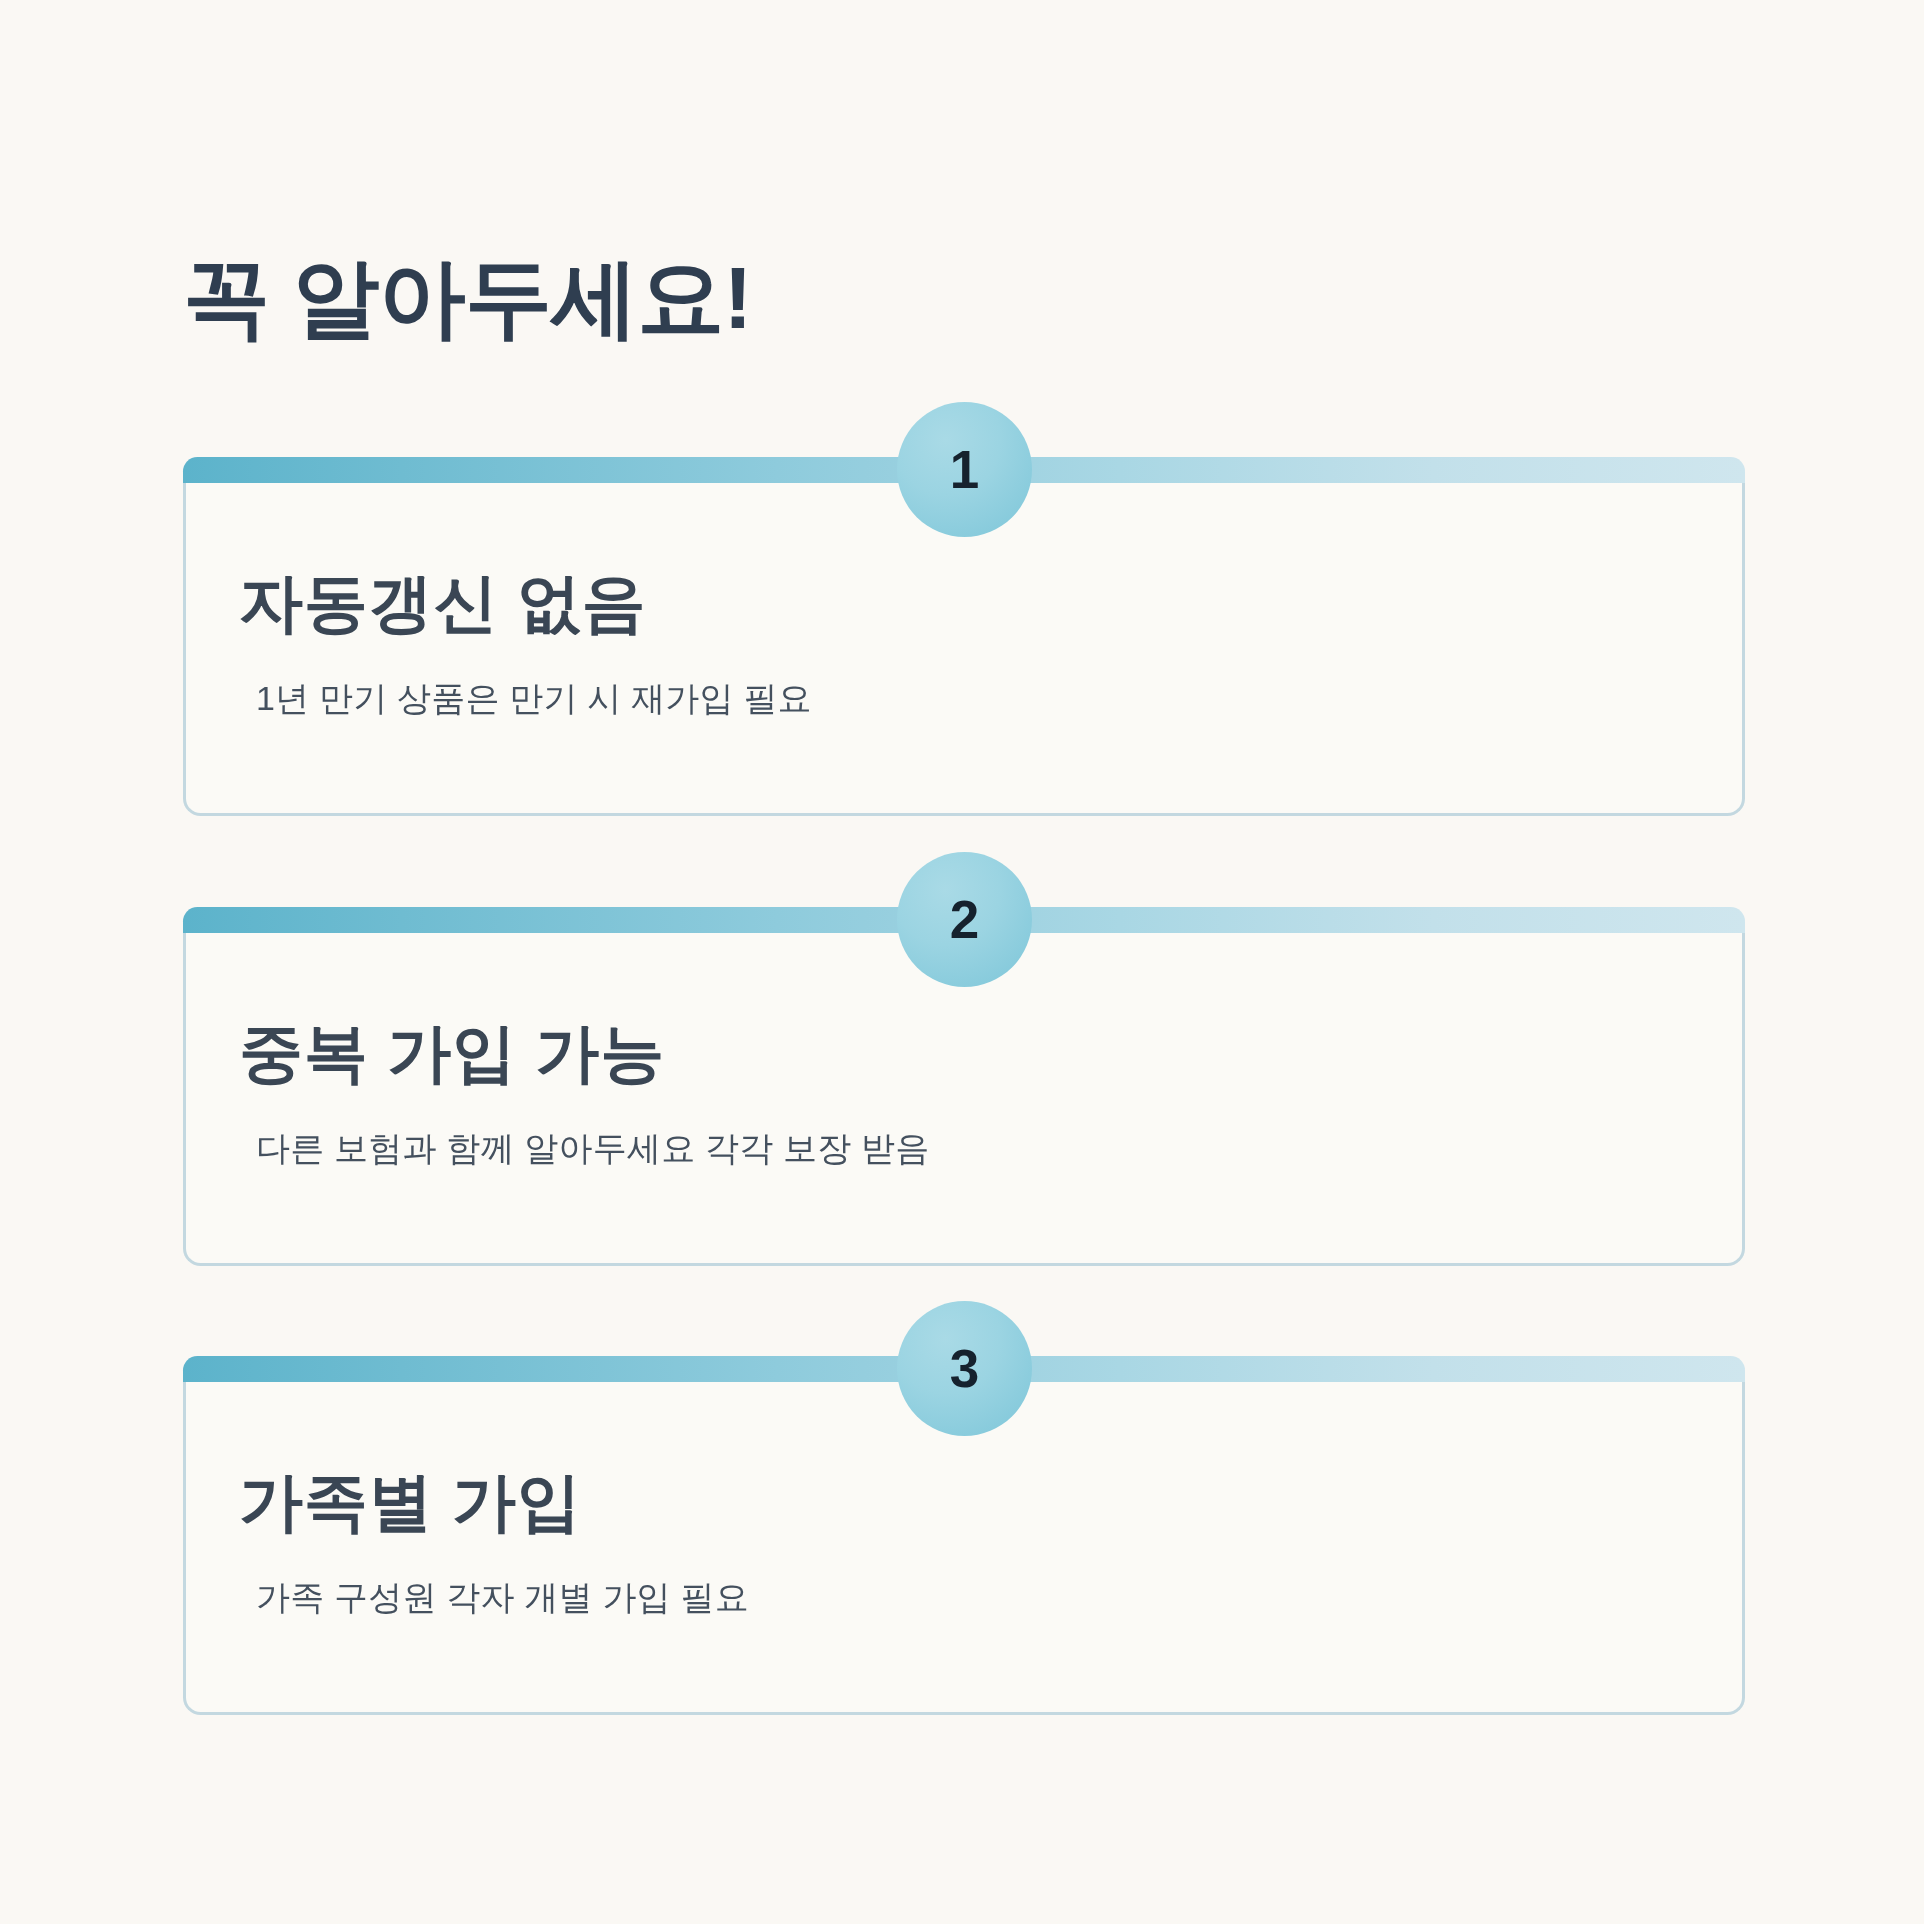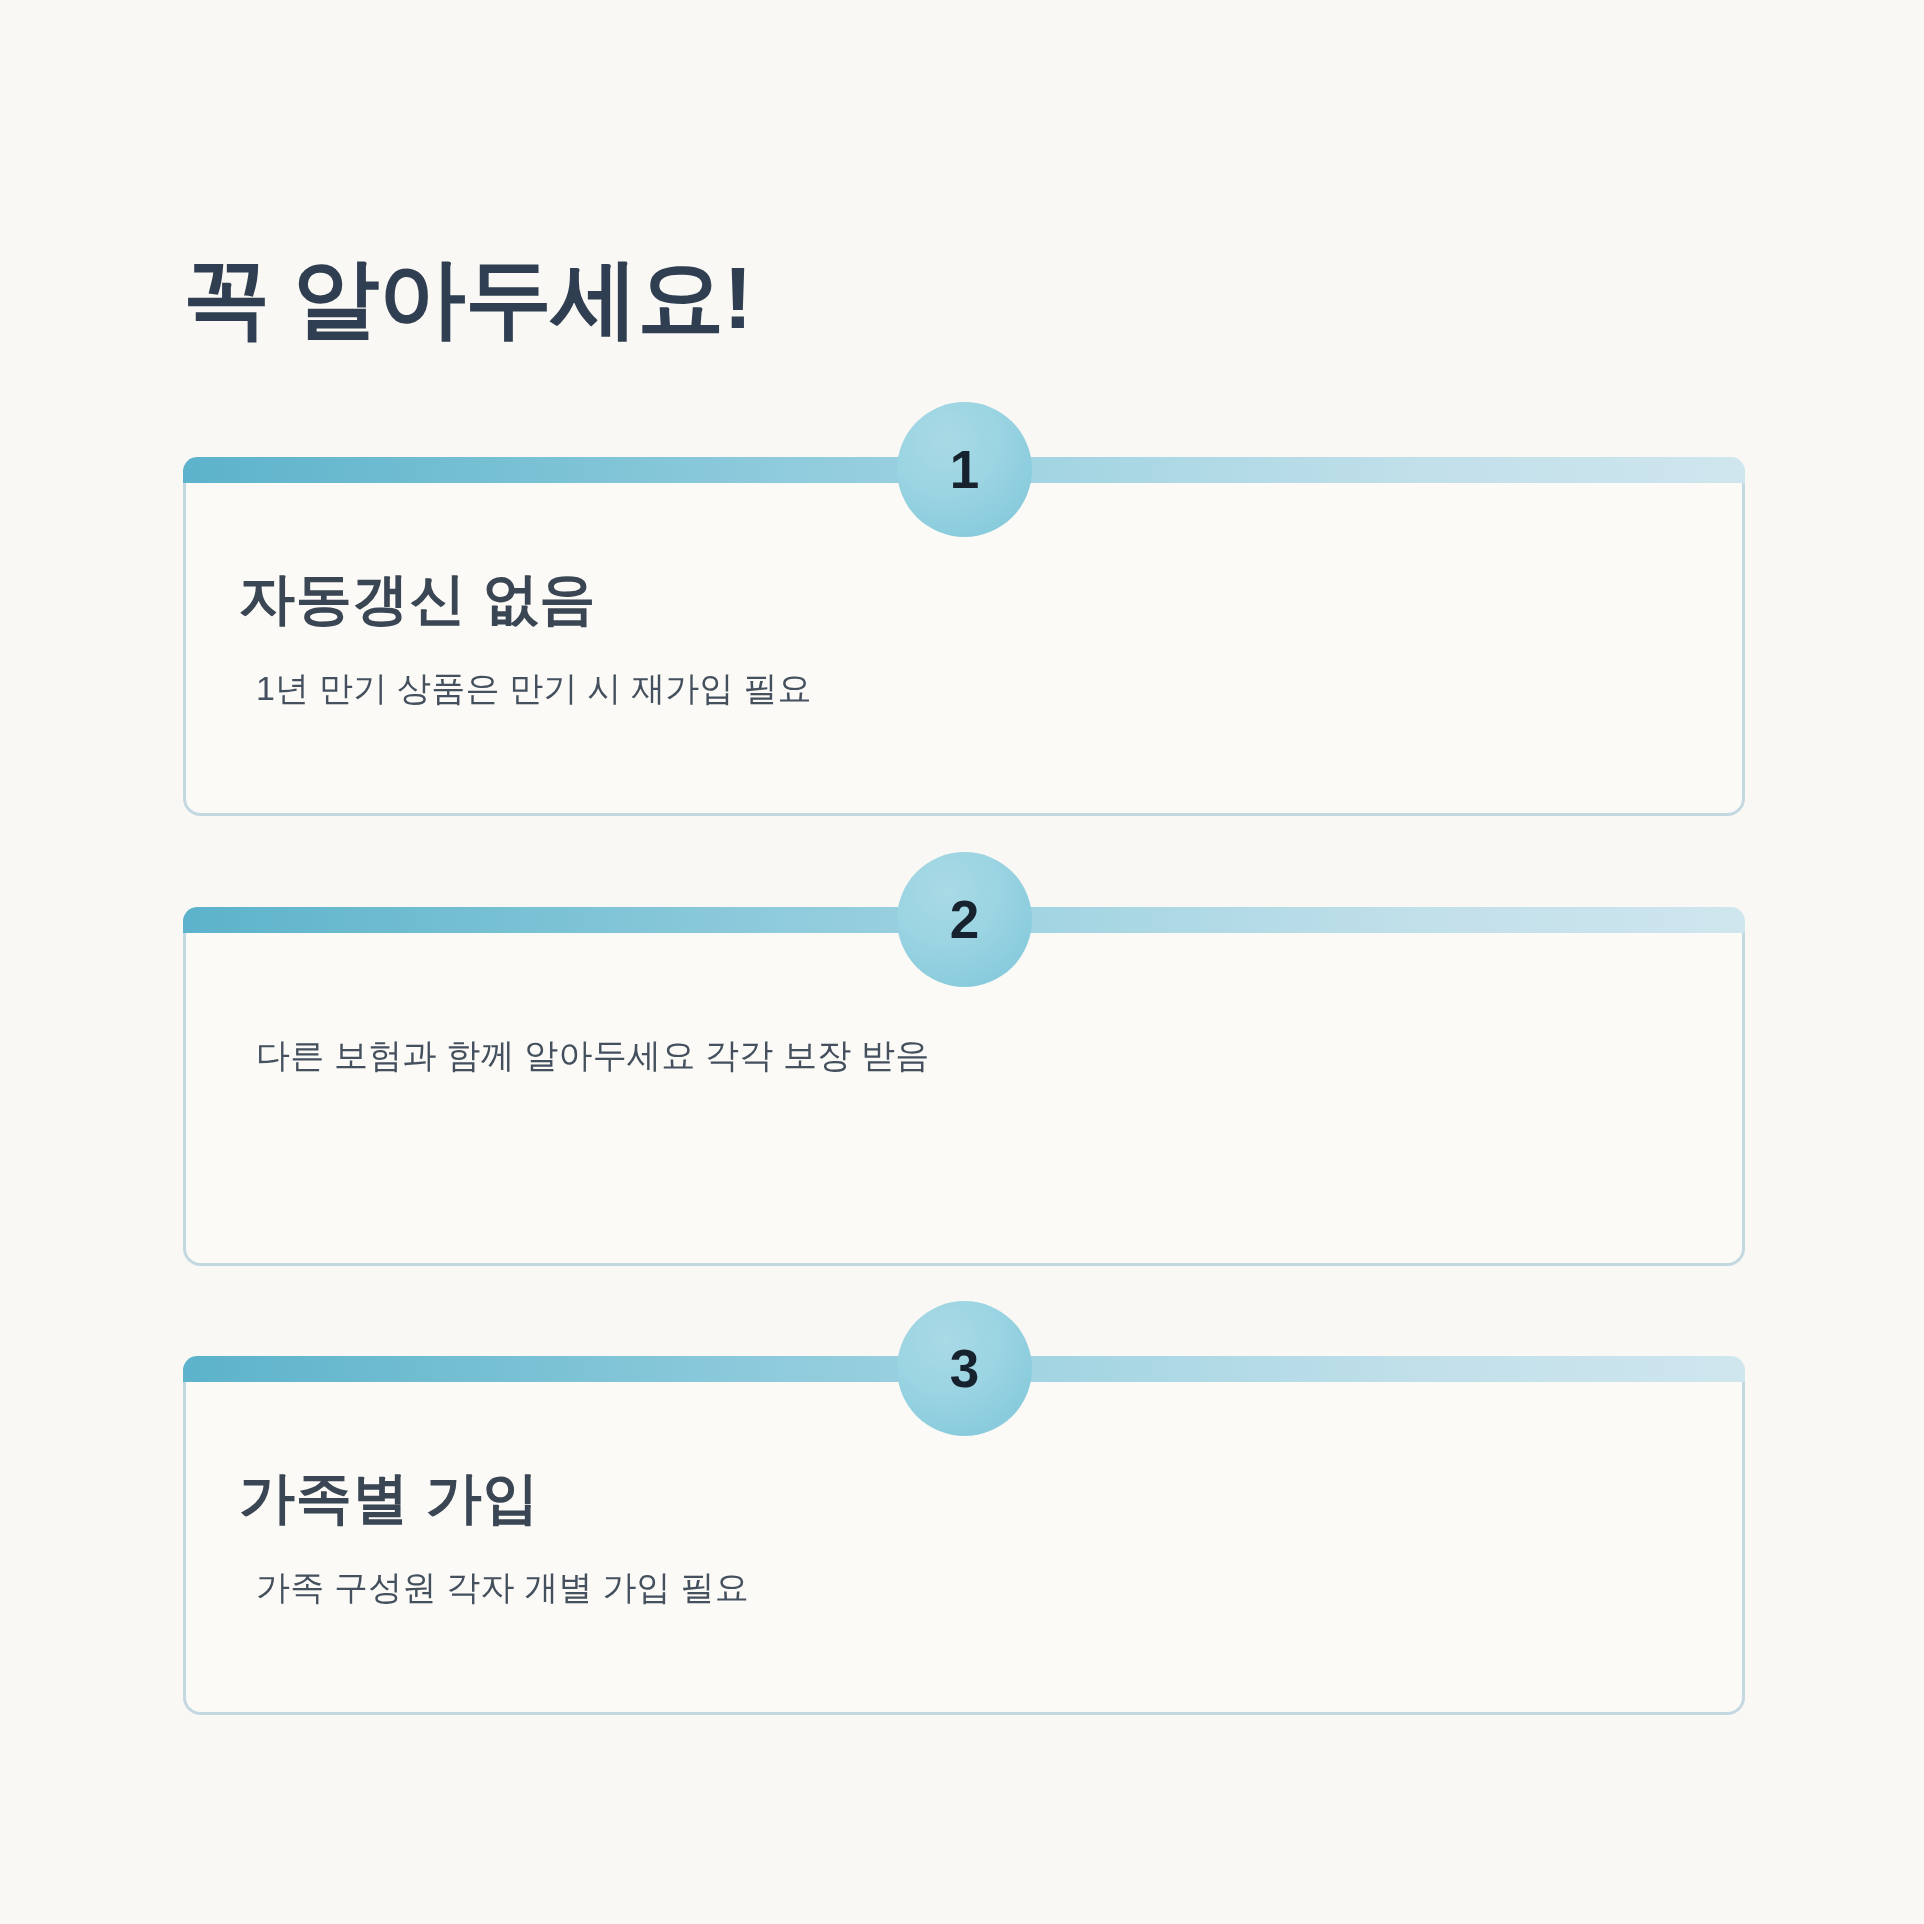--- a/index.html
+++ b/index.html
@@ -113,21 +113,21 @@
   }
 
   .card-body {
     position: absolute;
     left: 53px;
     top: 87px;
     right: 53px;
   }
 
   .card-heading {
-    font-size: 56px;
+    font-size: 64px;
     font-weight: 700;
     line-height: 1.18;
     letter-spacing: 0.8px;
     color: #3a4654;
     margin: 0 0 34px 0;
     white-space: nowrap;
   }
 
   .card-desc {
     font-size: 34px;
@@ -161,20 +161,21 @@
       </div>
     </div>
 
     <div class="card-wrap i1">
       <div class="card">
         <div class="card-bar"></div>
         <div class="card-badge">
           <span class="card-badge-number">2</span>
         </div>
         <div class="card-body">
+          <div class="card-heading">중복 가입 가능</div>
           <div class="card-desc">다른 보험과 함께 알아두세요 각각 보장 받음</div>
         </div>
       </div>
     </div>
 
     <div class="card-wrap i2">
       <div class="card">
         <div class="card-bar"></div>
         <div class="card-badge">
           <span class="card-badge-number">3</span>

